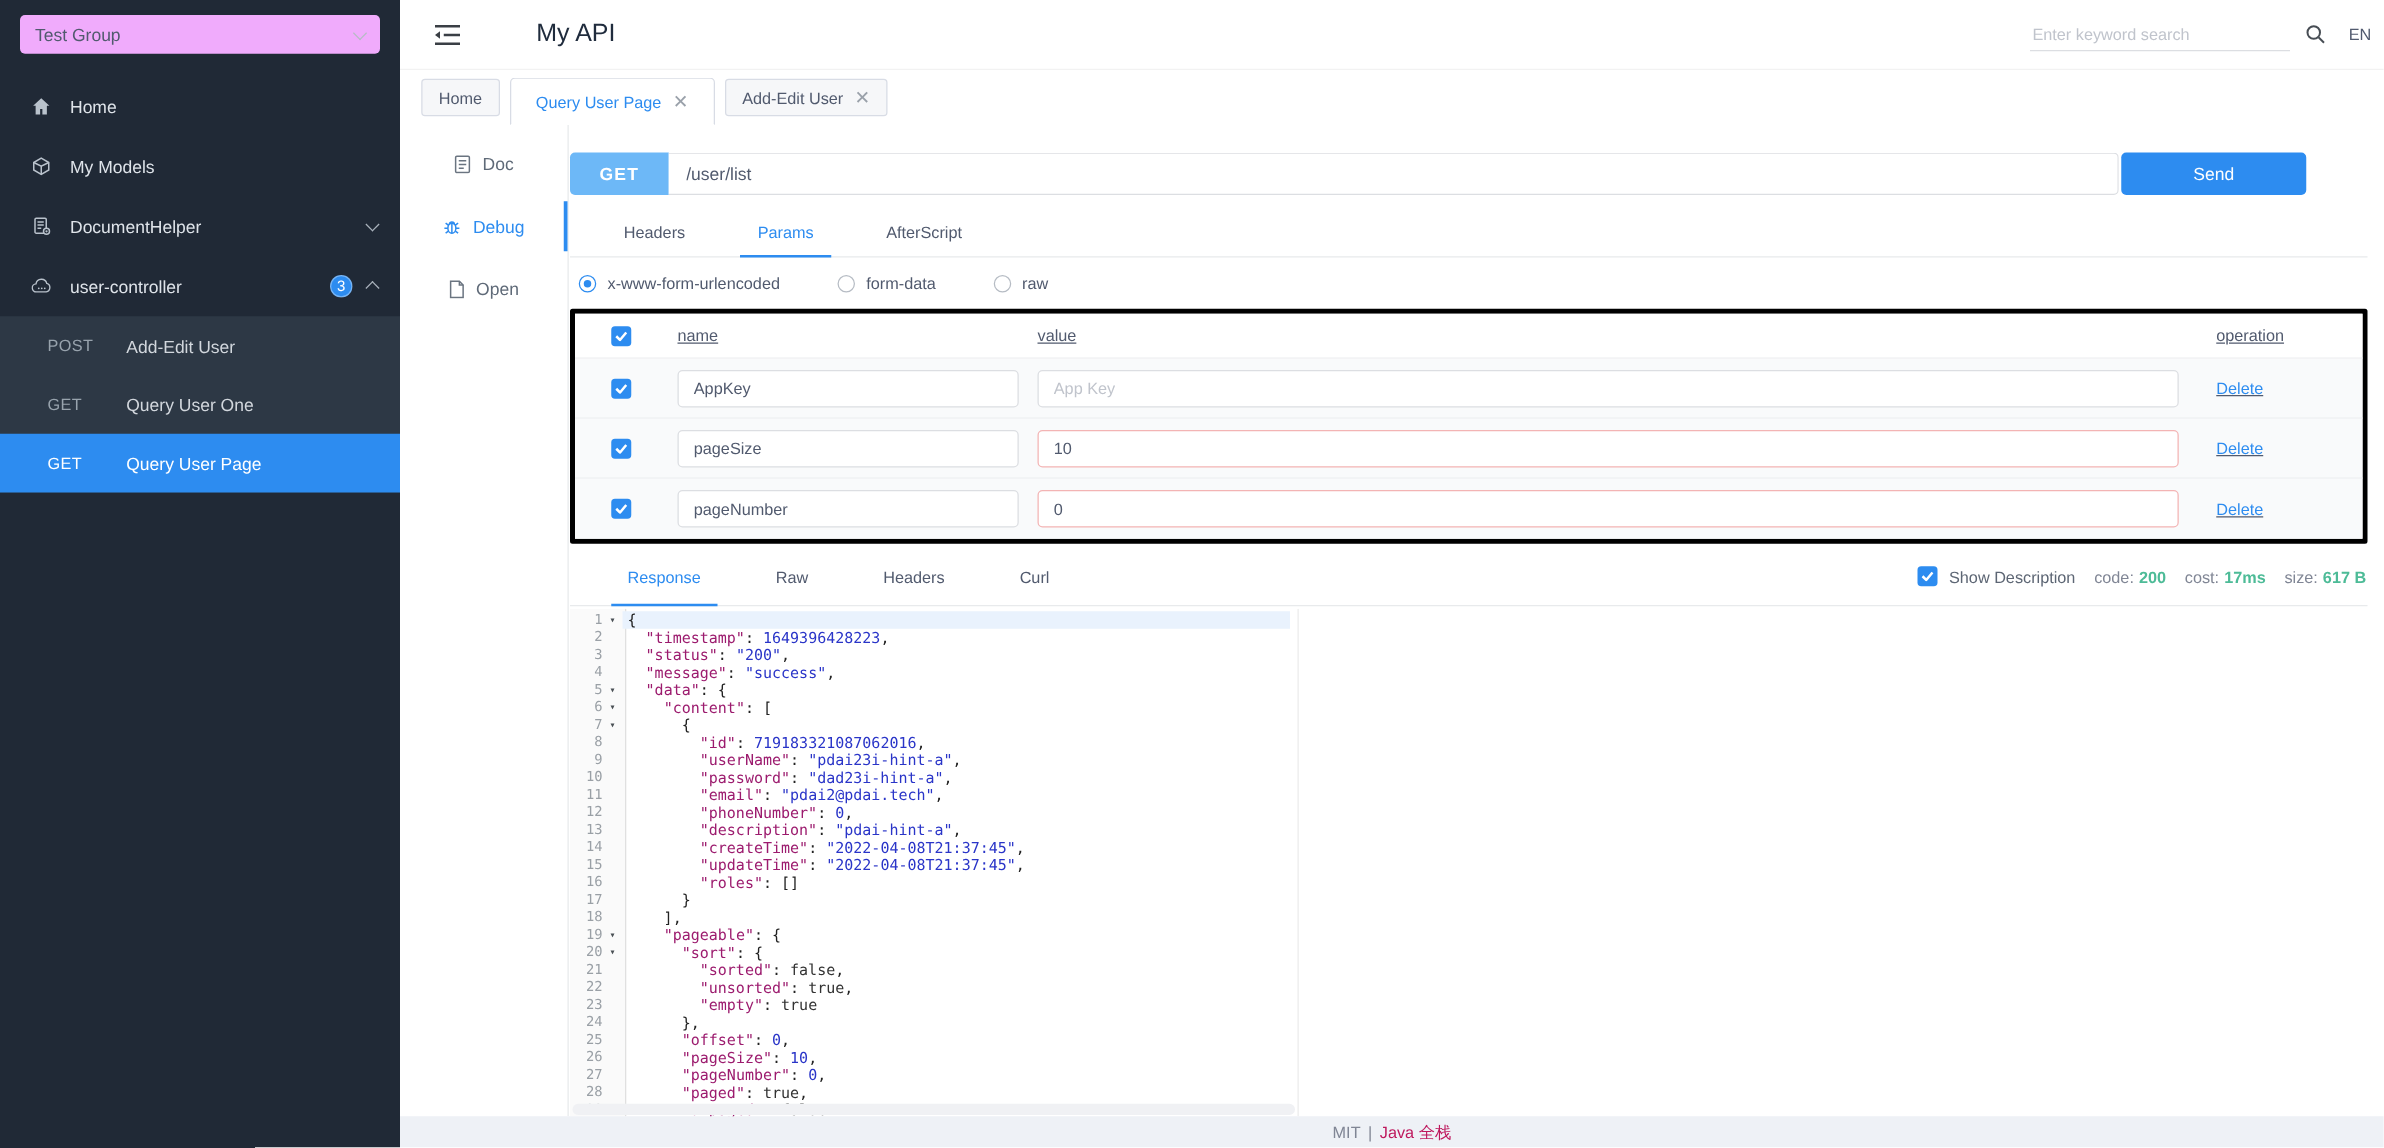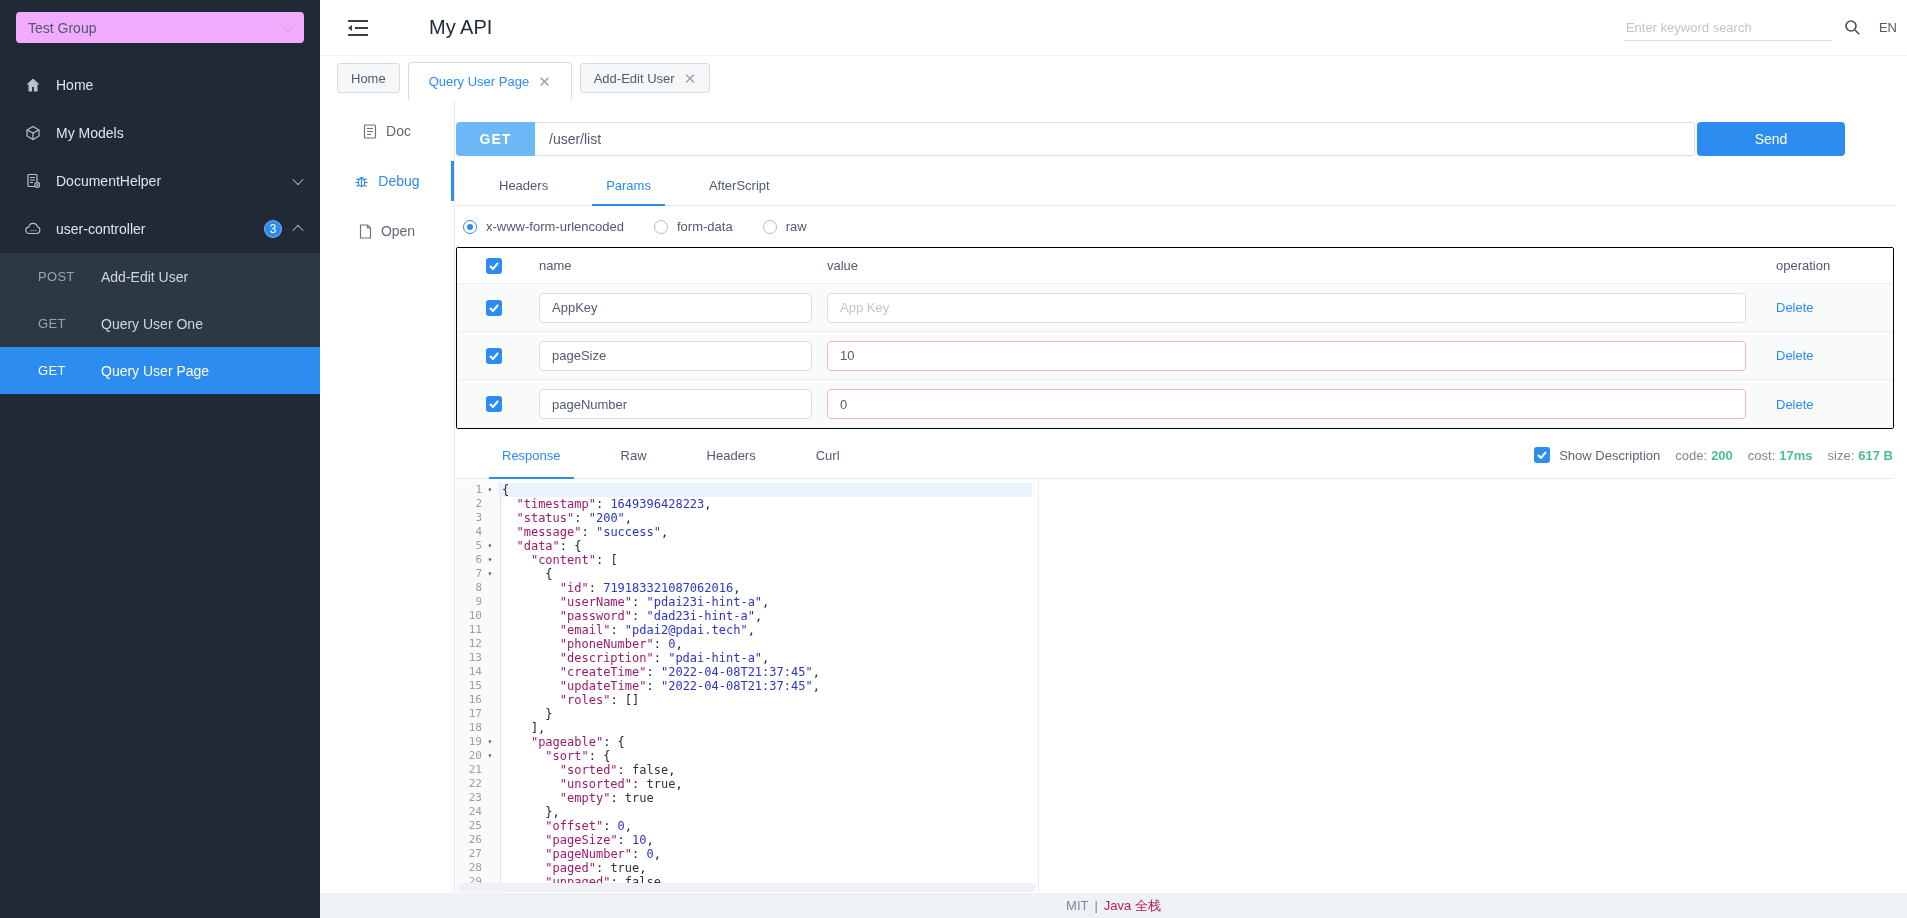--- a/index.html
+++ b/index.html
@@ -61,26 +61,26 @@
     font-size:14px; color:#515a6e; outline:none; }
   .send-btn { width:148px; margin-left:2px; background:#2d8cf0; border:none; color:#fff; border-radius:4px;
     font-size:14px; cursor:pointer; }
 
   .req-tabs { display:flex; margin-top:12px; border-bottom:1px solid #e8eaec; padding-left:14px; flex-shrink:0; }
   .req-tab { padding:10px 29px 12px; font-size:13px; color:#515a6e; position:relative; cursor:pointer; }
   .req-tab.active { color:#2d8cf0; }
   .req-tab.active::after { content:""; position:absolute; left:15px; right:15px; bottom:-1px; height:2px; background:#2d8cf0; }
 
   .radio-row { display:flex; align-items:center; margin:13px 0 13px 7px; flex-shrink:0; }
-  .radio-opt { display:flex; align-items:center; margin-right:30px; font-size:13px; color:#515a6e; cursor:pointer; }
+  .radio-opt { display:flex; align-items:center; margin-right:46px; font-size:13px; color:#515a6e; cursor:pointer; }
   .radio { width:14px; height:14px; border-radius:50%; border:1px solid #b6bcc4; margin-right:9px; position:relative; background:#fff; }
   .radio.sel { border-color:#2d8cf0; }
   .radio.sel::after { content:""; position:absolute; left:3px; top:3px; width:6px; height:6px; border-radius:50%; background:#2d8cf0; }
 
-  .ptable { border:1px solid #000000; border-radius:2px; font-size:13px; color:#515a6e; flex-shrink:0; }
+  .ptable { border:4px solid #000000; border-radius:2px; font-size:13px; color:#515a6e; flex-shrink:0;text-decoration:underline; }
   .trow { display:flex; align-items:center; border-bottom:1px solid #ebedf0; background:#f9fafb; height:48px; }
   .trow.head { height:36px; background:#fff; }
   .trow:last-child { border-bottom:none; }
   .c-check { width:74px; display:flex; justify-content:center; flex-shrink:0; }
   .c-name { width:288px; flex-shrink:0; padding-left:8px; }
   .c-value { flex:1; min-width:0; padding-left:8px; }
   .c-op { width:133px; flex-shrink:0; padding-left:16px; }
   .cb { width:16px; height:16px; border-radius:3px; background:#2d8cf0; display:flex; align-items:center; justify-content:center; cursor:pointer; }
   .cell-input { height:30px; border:1px solid #dcdee2; border-radius:4px; background:#fff; padding:0 12px;
     font-size:13px; color:#515a6e; outline:none; }

